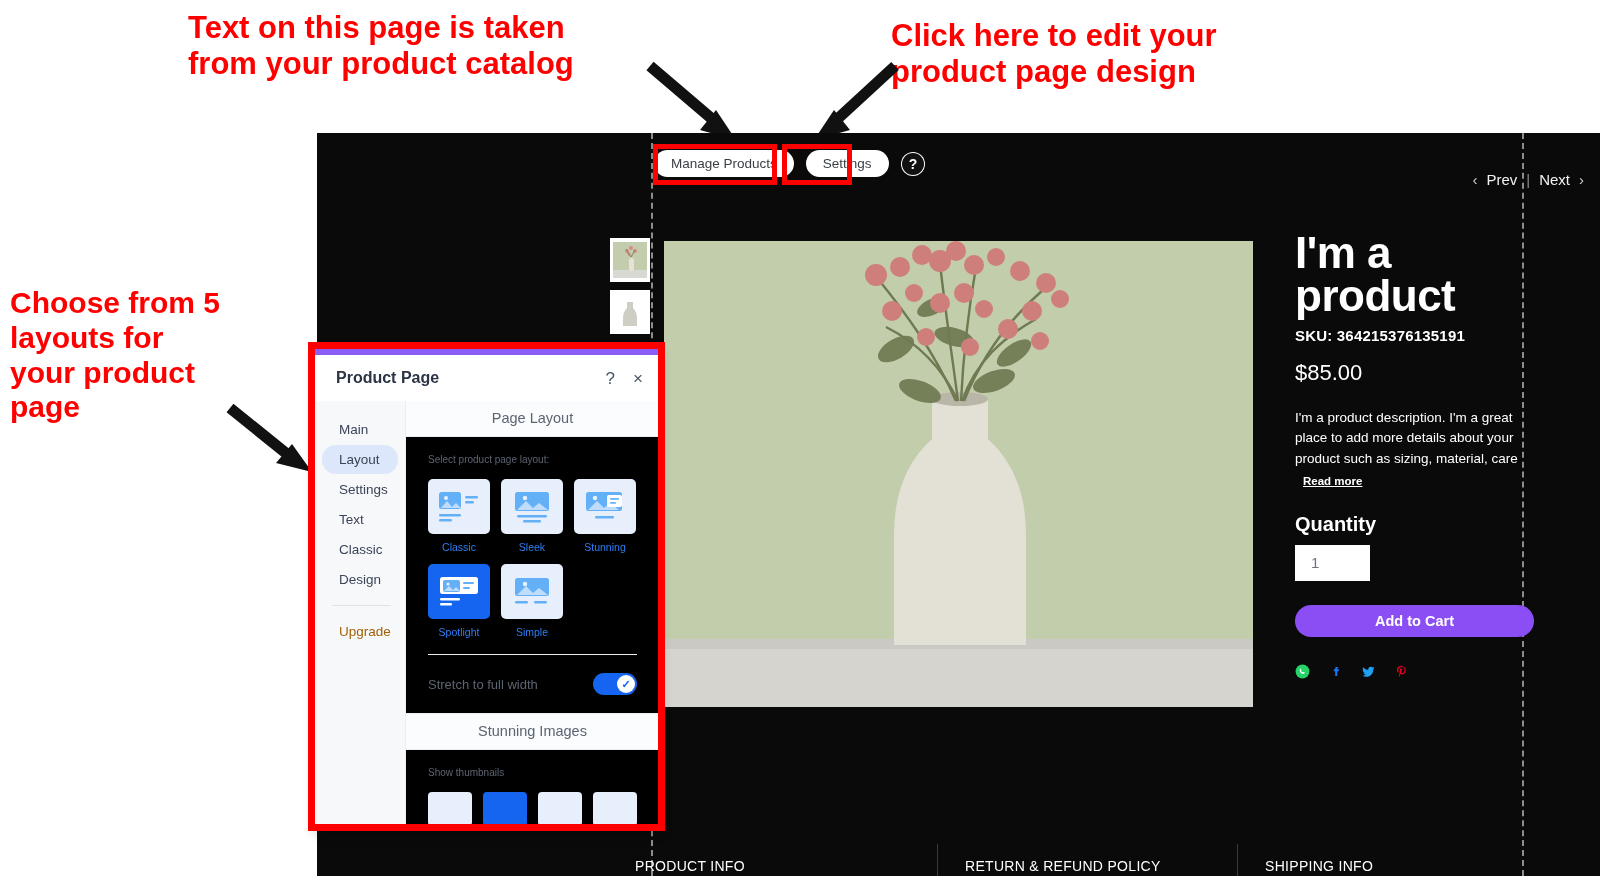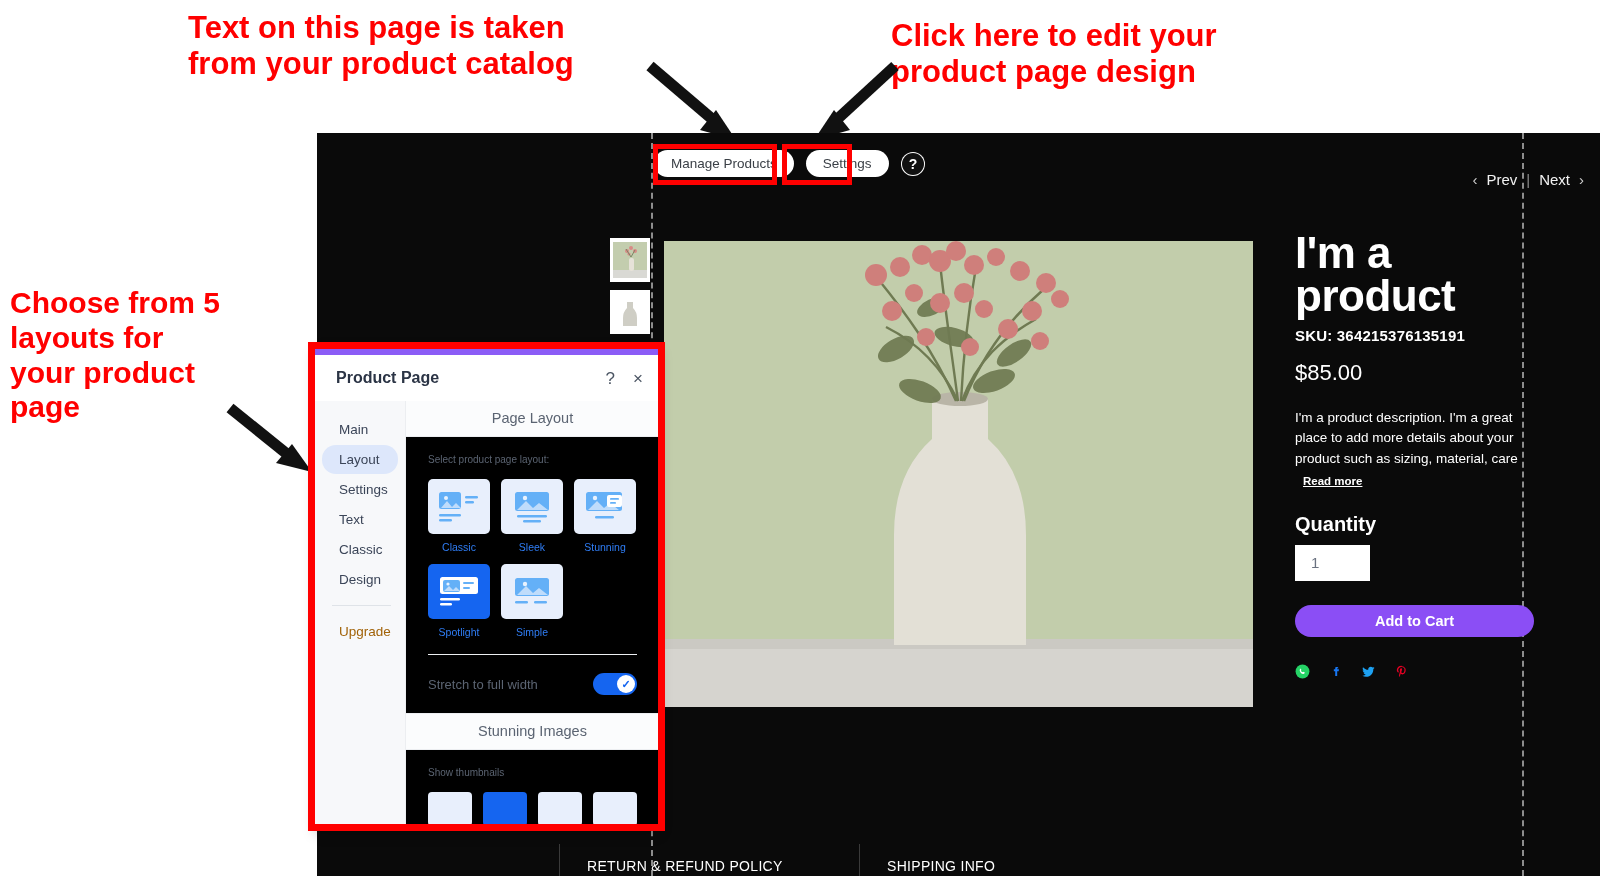--- a/index.html
+++ b/index.html
@@ -355,20 +355,21 @@
         </span>
         <span>
           <svg width="15" height="15" viewBox="0 0 16 16">
               <path d="M8.2 1.8C4.9 1.8 3 4 3 6.3c0 1.1.6 2.4 1.6 2.8.1.1.2 0 .3-.1l.2-.8c0-.1 0-.2-.1-.2-.3-.4-.5-1-.5-1.6 0-1.7 1.3-3.3 3.5-3.3 1.9 0 3.2 1.2 3.2 2.9 0 2-.9 3.7-2.2 3.7-.7 0-1.3-.6-1.1-1.4.2-.9.7-1.9.7-2.6 0-.6-.3-1.1-1-1.1-.8 0-1.4.8-1.4 1.9 0 .7.2 1.1.2 1.1l-1 4c-.2.9 0 2.1 0 2.2 0 .1.1.1.2 0 .1-.1.7-.9 1-1.7l.5-1.9c.3.5.9.9 1.7.9 2.2 0 3.7-2 3.7-4.7 0-2-1.7-3.9-4.3-3.9z" fill="#e60023"></path>
             </svg>
         </span>
       </div>
     </div>
 
     <div id="footer">
+      <div class="fcol" id="fcol0">PRODUCT INFO</div>
       <div class="fcol" id="fcol1"><span class="vrule"></span><span>RETURN &amp; REFUND POLICY</span></div>
       <div class="fcol" id="fcol2"><span class="vrule"></span><span>SHIPPING INFO</span></div>
     </div>
   </div>
 
   <div id="panel">
     <div id="panel-head">
       <div id="panel-title">Product Page</div>
       <div class="head-btn">?</div>
       <div class="head-btn">×</div>

